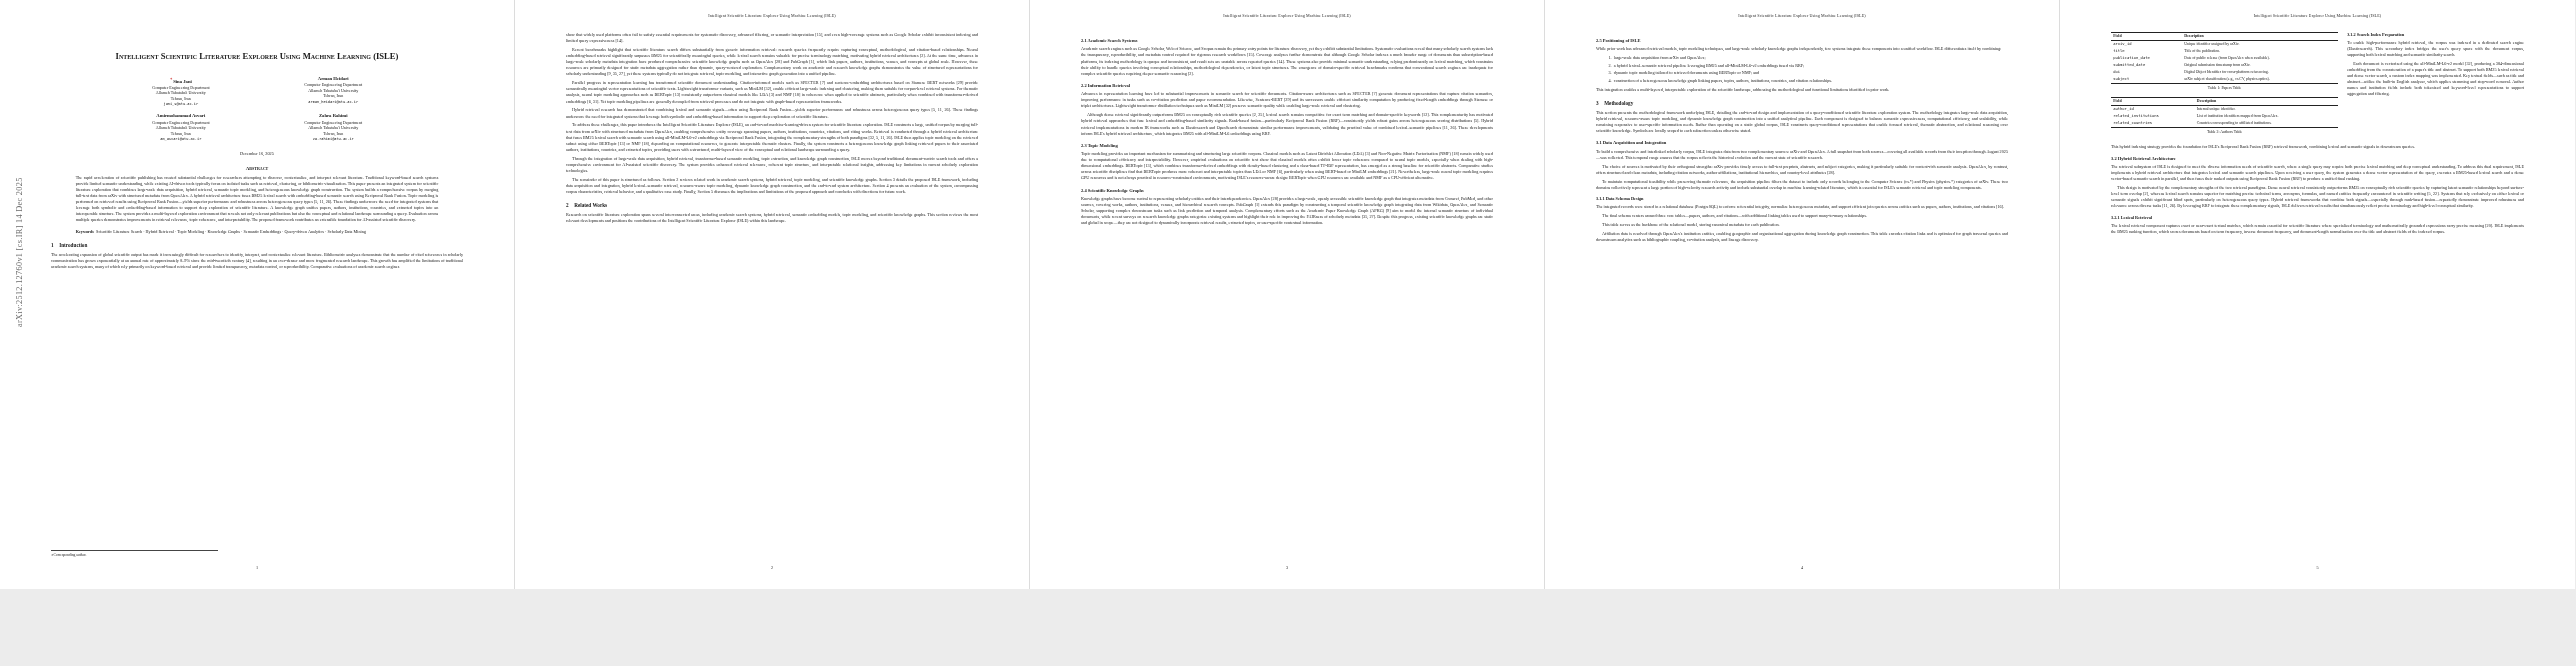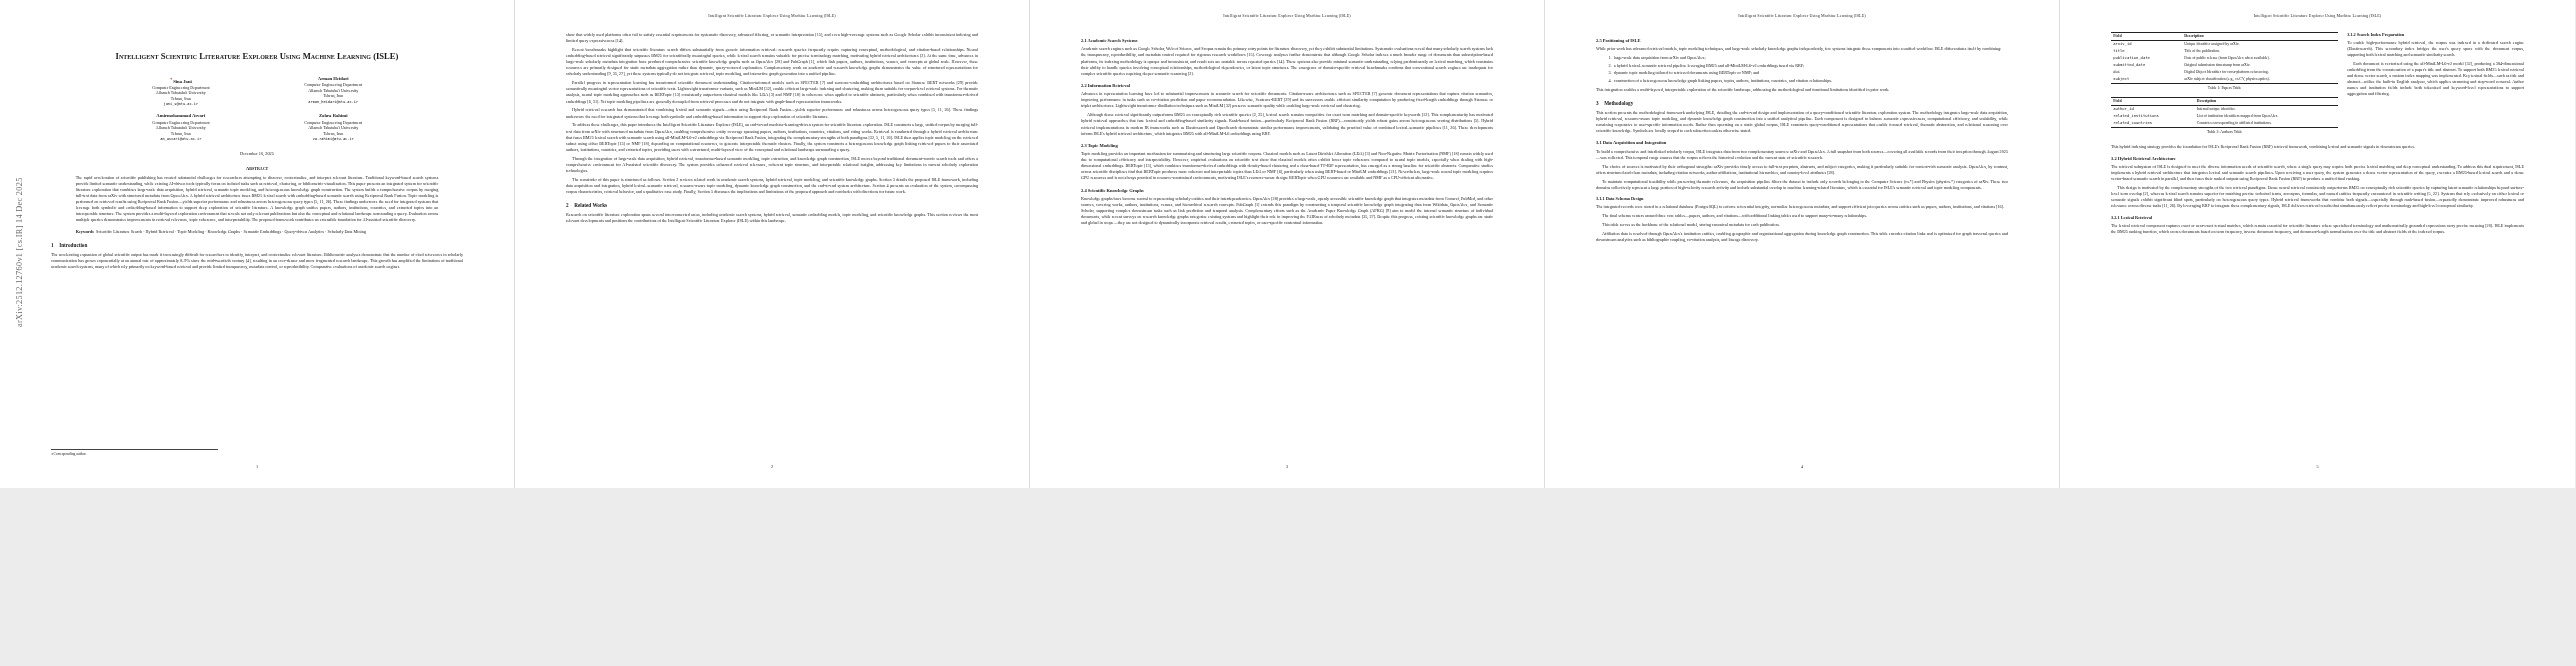--- a/index.html
+++ b/index.html
@@ -1,19 +1,19 @@
 <!DOCTYPE html>
 <html style="font-size:9px"><head>
 <meta charset="utf-8">
 <style>
   * { margin:0; padding:0; box-sizing:border-box; }
   html,body { width:2576px; height:667px; }
   body { background:#ececec; font-family:"Liberation Serif","DejaVu Serif",serif; color:#161616; }
   .pages { display:flex; width:2576px; height:667px; }
-  .page { position:relative; flex:0 0 515px; width:515px; height:488px; background:#ffffff;
+  .page { position:relative; flex:0 0 515px; width:515px; height:589px; background:#ffffff;
           padding:32px 51px 0 51px; overflow:hidden; border-right:0.6px solid #dcdcdc; }
   .page:last-child { border-right:none; }
 
   .running-header { position:absolute; top:13.3px; left:0; right:0; text-align:center;
                     font-size:4.1px; color:#2a2a2a; letter-spacing:0.1px; }
   .page-number { position:absolute; bottom:19px; left:0; right:0; text-align:center; font-size:4.2px; color:#222; }
 
   
   .arxiv-stamp { position:absolute; left:14.5px; top:327px; transform:rotate(-90deg); transform-origin:left top;
                  font-size:8.3px; color:#6b6b6b; letter-spacing:0.3px; white-space:nowrap;

